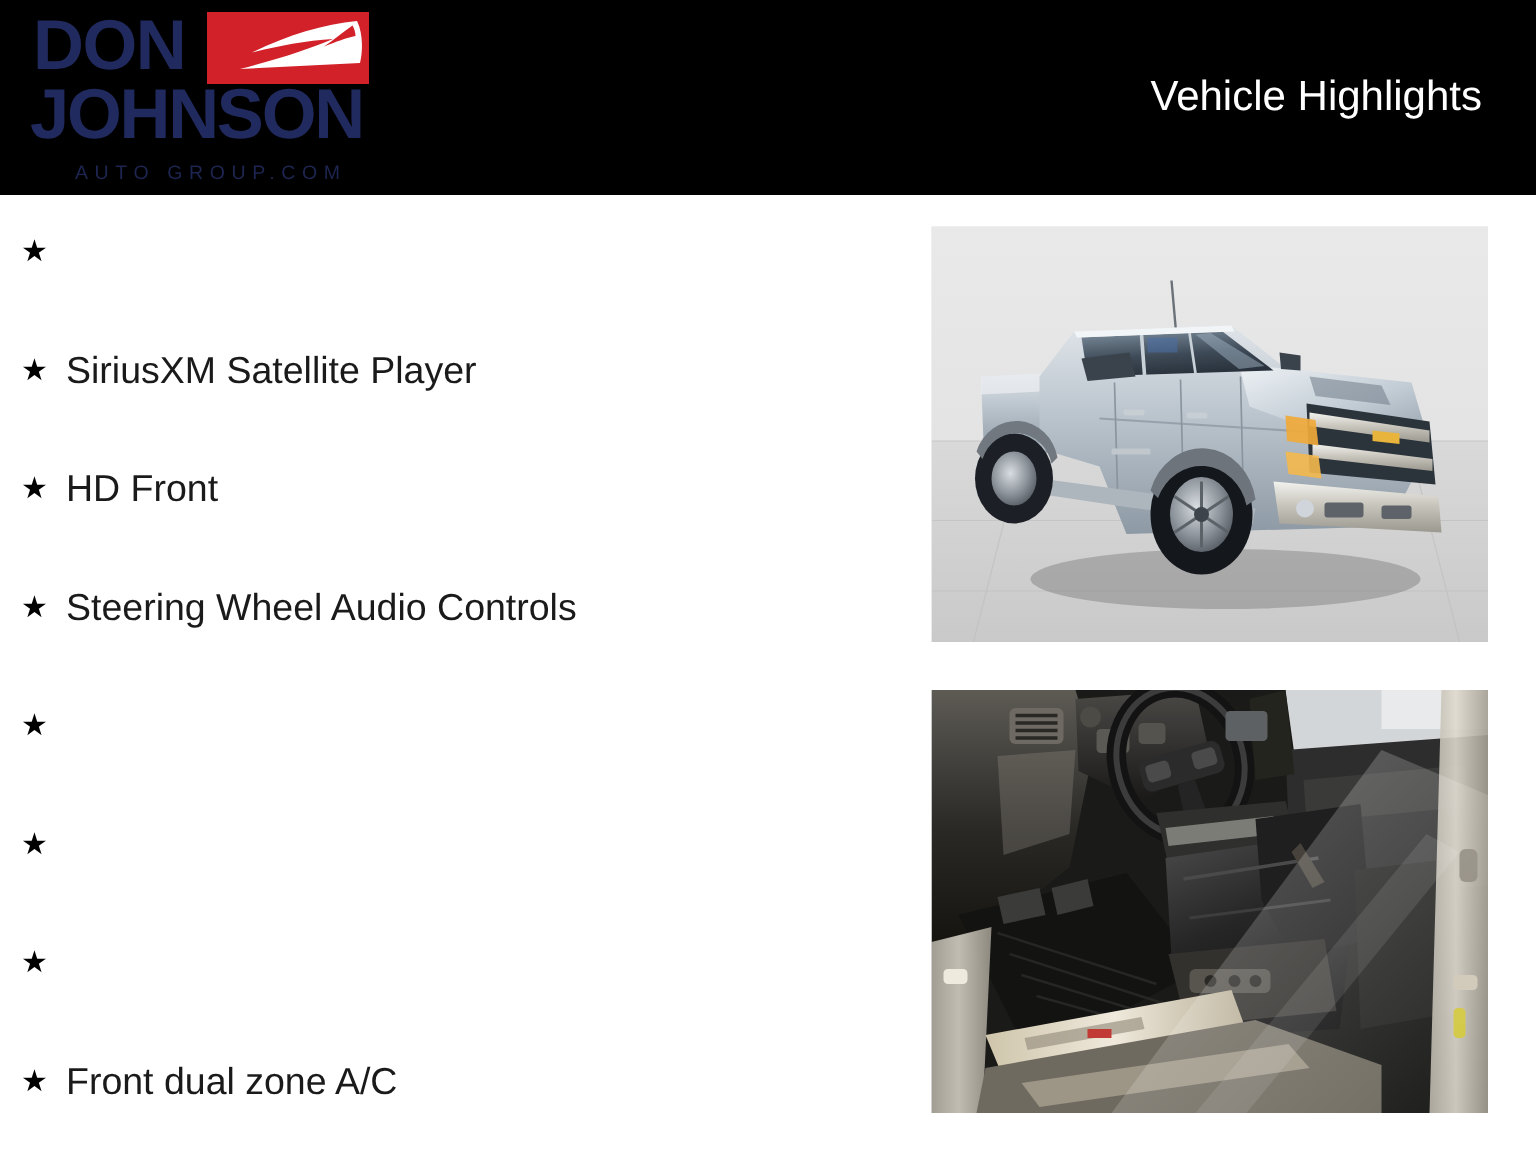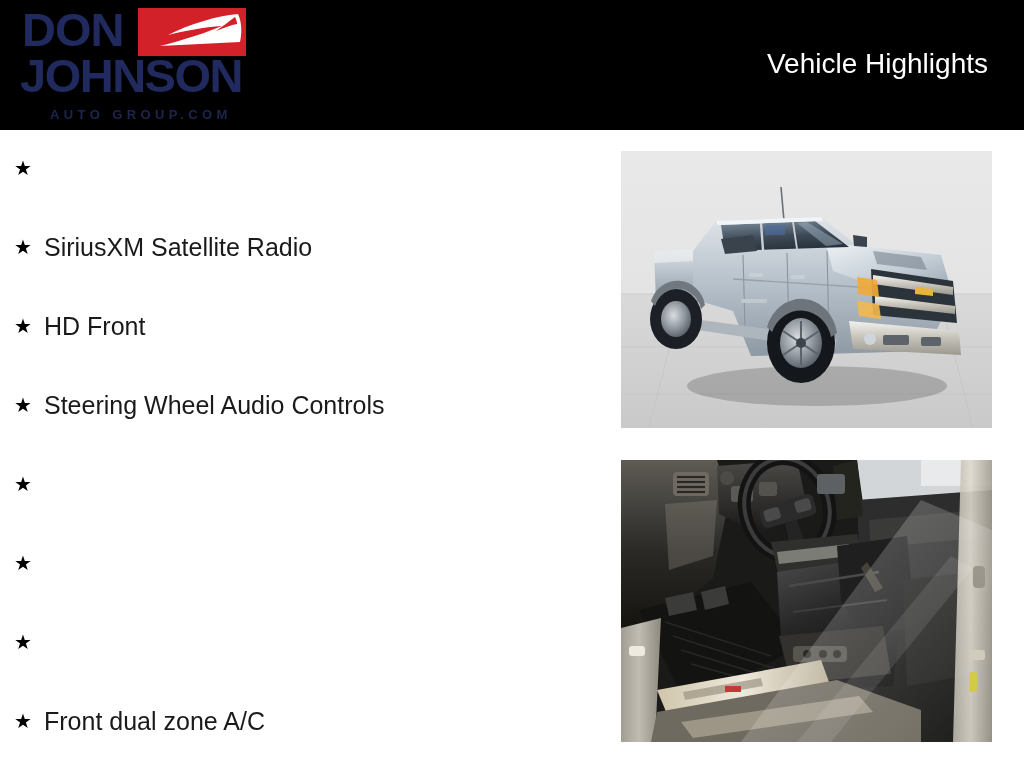--- a/index.html
+++ b/index.html
@@ -31,21 +31,21 @@
     background:#d22129; overflow:hidden;
   }
   .logo-swoosh-box svg { display:block; width:108px; height:48px; }
   .logo-johnson {
     position:absolute; left:-2px; top:48px;
     font-size:47px; font-weight:bold; letter-spacing:-1.5px;
     color:#212a5e; line-height:1; font-family:"Liberation Sans", sans-serif;text-align:center;
   }
   .logo-tagline {
     position:absolute; left:28px; top:104px;
-    font-size:13px; font-weight:bold; letter-spacing:4.4px;
+    font-size:13px; font-weight:normal; letter-spacing:4.4px;
     color:#1d2550; line-height:1; font-family:"Liberation Sans", sans-serif;
   }
   .header-title {
     position:absolute; right:36px; top:50px;
     font-size:28px; color:#ffffff; line-height:1;
     font-family:"Liberation Sans", sans-serif; white-space:nowrap;
   }
 
   
   .features {
@@ -98,21 +98,21 @@
   </div>
 
   <div class="features">
 
     <div class="feature-row">
       <span class="feature-star">★</span>
     </div>
 
     <div class="feature-row">
       <span class="feature-star">★</span>
-      <span class="feature-label">SiriusXM Satellite Radio</span>
+      <span class="feature-label">SiriusXM Satellite Player</span>
     </div>
 
     <div class="feature-row">
       <span class="feature-star">★</span>
       <span class="feature-label">HD Front</span>
     </div>
 
     <div class="feature-row">
       <span class="feature-star">★</span>
       <span class="feature-label">Steering Wheel Audio Controls</span>

